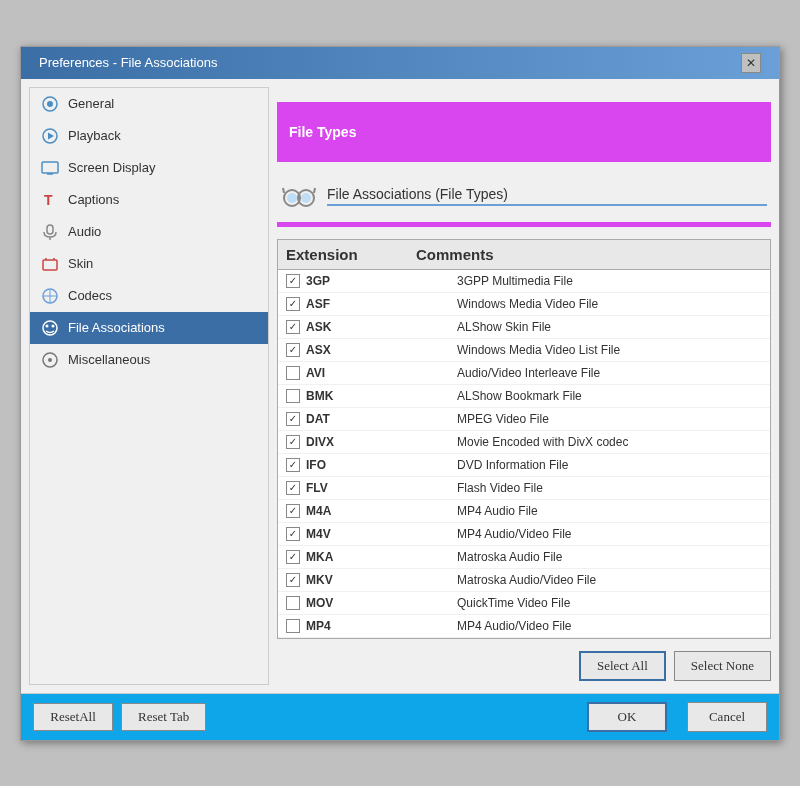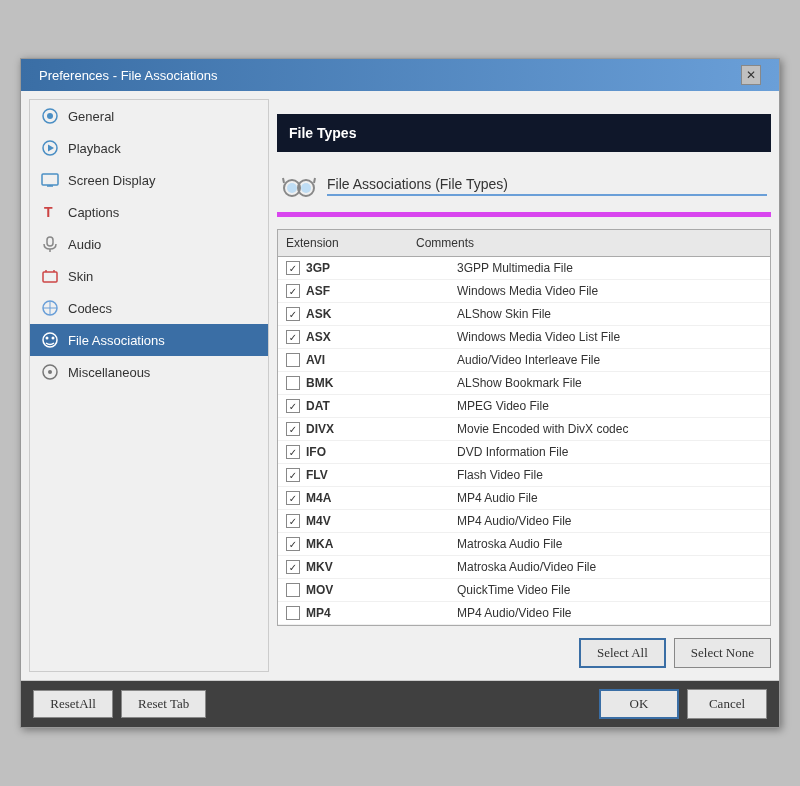--- a/index.html
+++ b/index.html
@@ -80,23 +80,23 @@
       flex-shrink: 0;
     }
     
     .content {
       flex: 1;
       display: flex;
       flex-direction: column;
       gap: 8px;
     }
     .section-header {
-      background: #0f172a;
+      background: #d946ef;
       color: white;
-      padding: 11px 12px;
+      padding: 22px 12px;
       font-size: 14px;
       font-weight: 600;
       margin-top: 15px;
     }
     .file-assoc-header {
       display: flex;
       align-items: center;
       gap: 10px;
       padding: 8px 4px;
       border-bottom: 5px solid #d946ef;
@@ -125,23 +125,23 @@
     }
     .file-list-header {
       display: grid;
       grid-template-columns: 130px 1fr 16px;
       background: #e8e8e8;
       border-bottom: 1px solid #aaa;
       padding: 4px 0;
     }
     .file-list-header-cell {
       padding: 2px 8px;
-      font-weight: 400;
-      color: #333;
-      font-size: 12px;
+      font-weight: 700;
+      color: #333;
+      font-size: 15px;
     }
     .file-list-body {
       overflow-y: scroll;
       flex: 1;
     }
     .file-list-body::-webkit-scrollbar {
       width: 16px;
     }
     .file-list-body::-webkit-scrollbar-track {
       background: #f0f0f0;
@@ -207,34 +207,34 @@
       font-size: 13px;
       color: #333;
       min-width: 80px;
       font-family: Liberation Serif, serif;
     }
     .btn-primary {
       border: 2px solid #3a6ea5;
     }
     
     .footer {
-      background: #404040;
+      background: #0ea5e9;
       border-top: 1px solid #ccc;
       padding: 8px 12px;
       display: flex;
       justify-content: space-between;
       align-items: center;
     }
     .footer-left {
       display: flex;
       gap: 8px;
     }
     .footer-right {
       display: flex;
-      gap: 8px;
+      gap: 20px;
       margin-left: 20px;
     }
     
     .icon-general { color: #4a8ec4; }
     .icon-playback { color: #4a8ec4; }
     .icon-captions { color: #cc4444; }
     .icon-skin { color: #cc4444; }
   </style>
 </head>
 <body>

